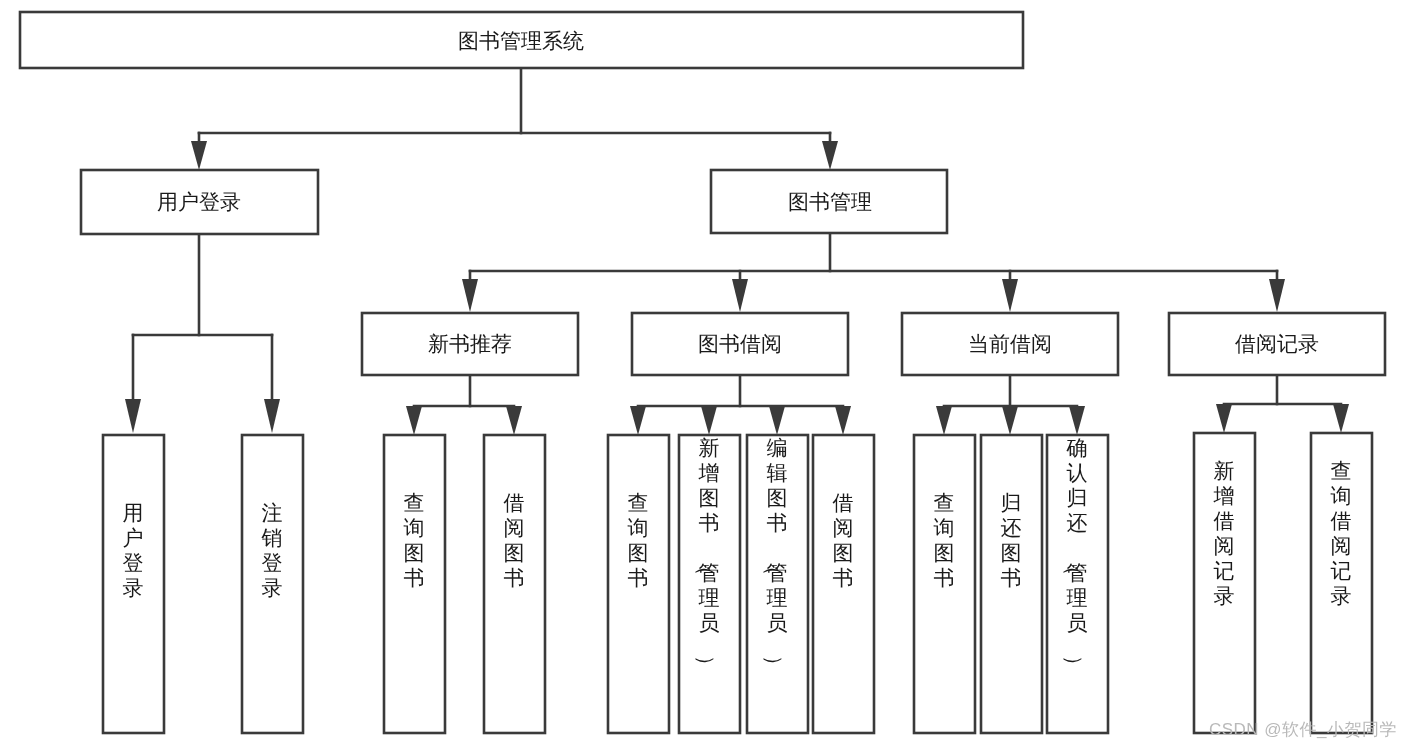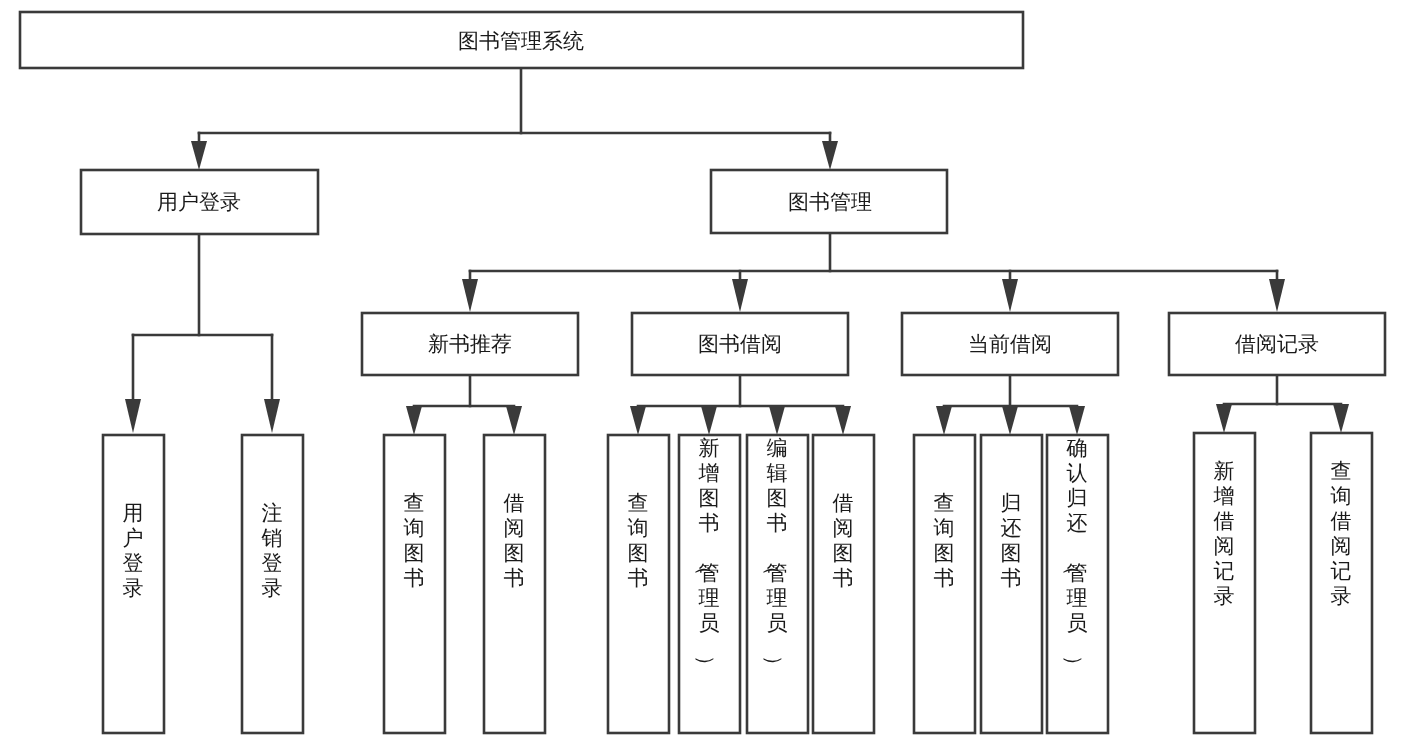--- a/index.html
+++ b/index.html
@@ -221,14 +221,15 @@
       <text class="node-label-v vtext" x="1224" y="478"><tspan x="1224" y="478">新</tspan><tspan x="1224" y="503">增</tspan><tspan x="1224" y="528">借</tspan><tspan x="1224" y="553">阅</tspan><tspan x="1224" y="578">记</tspan><tspan x="1224" y="603">录</tspan></text>
     </g>
 
     <g>
       <rect class="node-box" x="1311" y="433" width="61" height="300"></rect>
       <text class="node-label-v vtext" x="1341" y="478"><tspan x="1341" y="478">查</tspan><tspan x="1341" y="503">询</tspan><tspan x="1341" y="528">借</tspan><tspan x="1341" y="553">阅</tspan><tspan x="1341" y="578">记</tspan><tspan x="1341" y="603">录</tspan></text>
     </g>
 
   </svg>
 
+  <div class="watermark">CSDN @软件_小贺同学</div>
 
 </div>
 
 </body></html>

